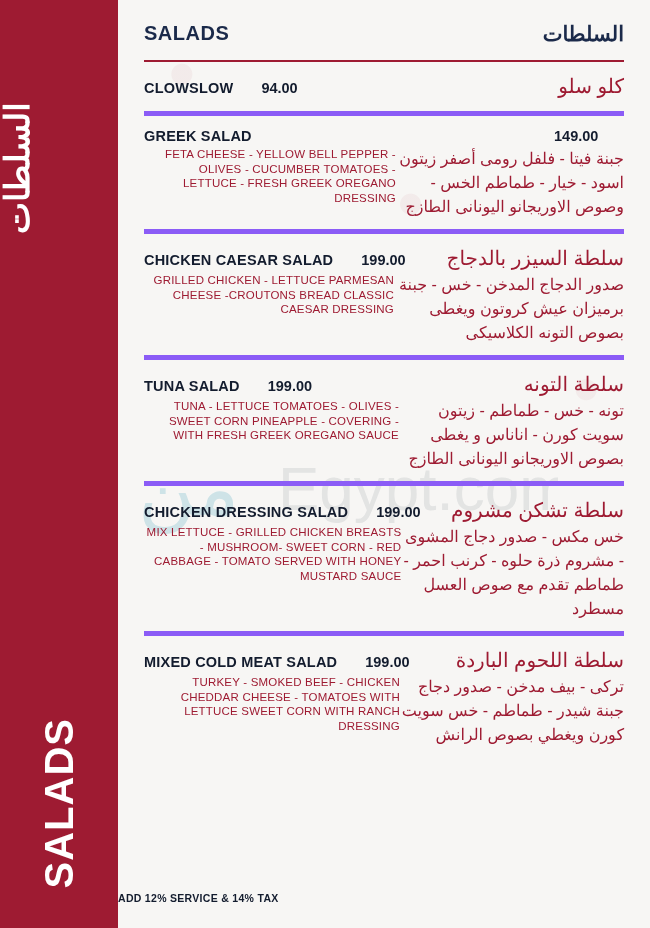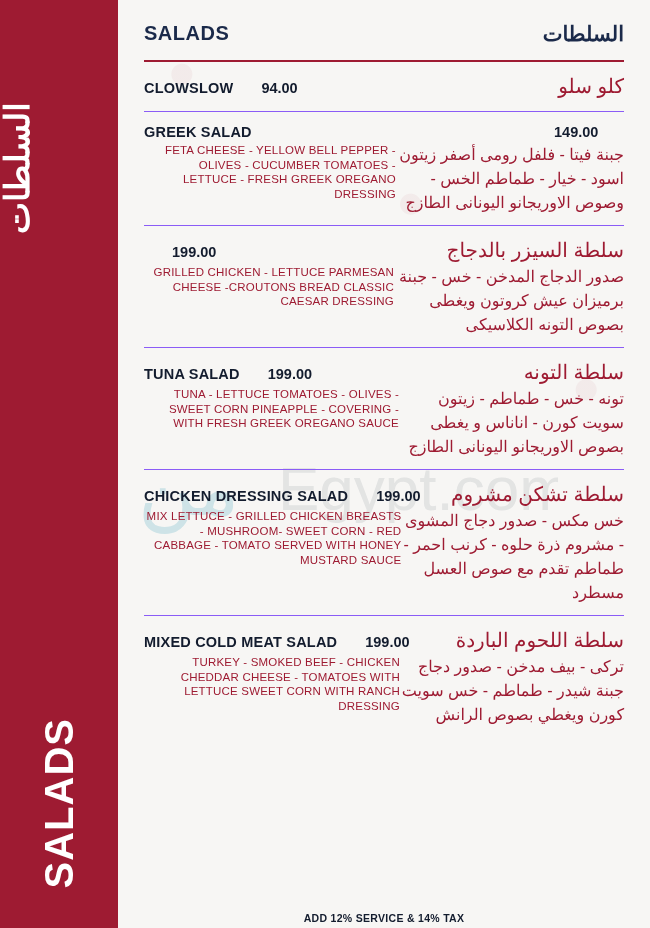--- a/index.html
+++ b/index.html
@@ -97,21 +97,21 @@
   .rule{
     height:2px;background:#9e1b32;
     margin:14px 26px 0 26px;
   }
   .menu{
     position:relative;
     padding:0 26px;
   }
   .item{
     padding:12px 0 10px 0;
-    border-bottom:1px solid #8b5cf6;
+    border-bottom:5px solid #8b5cf6;
     position:relative;
   }
   .item:last-child{border-bottom:none;}
   .row{
     display:flex;align-items:baseline;justify-content:space-between;
   }
   .en-name{
     font-size:14.5px;font-weight:bold;color:#131c2e;letter-spacing:.2px;
     flex:0 0 auto;max-width:220px;
   }
@@ -132,22 +132,21 @@
     text-transform:uppercase;letter-spacing:.2px;
     max-width:310px;
     text-align:right;
   }
   .ar-desc{
     font-size:16px;color:#9e1b32;line-height:1.5;
     direction:rtl;text-align:right;max-width:230px;
   }
   .footer{
     position:absolute;
-    left:0;right:0;bottom:4px;
-    text-align:center;
+    left:0;right:0;bottom:24px;
     font-size:10.5px;font-weight:bold;color:#131c2e;letter-spacing:.3px;
   }
 </style>
 </head>
 <body>
 
 <div class="page">
 
   <div class="sidebar">
     <div class="ar-wrap">
@@ -192,20 +191,21 @@
           <div class="price">149.00</div>
         </div>
         <div class="desc-row">
           <div class="en-desc">FETA CHEESE - YELLOW BELL PEPPER - OLIVES - CUCUMBER TOMATOES - LETTUCE - FRESH GREEK OREGANO DRESSING</div>
           <div class="ar-desc">جبنة فيتا - فلفل رومى أصفر زيتون اسود - خيار - طماطم الخس - وصوص الاوريجانو اليونانى الطازج</div>
         </div>
       </div>
 
       <div class="item">
         <div class="row">
+          <div class="en-name">CHICKEN CAESAR SALAD</div>
           <div class="price">199.00</div>
           <div class="ar-name">سلطة السيزر بالدجاج</div>
         </div>
         <div class="desc-row">
           <div class="en-desc">GRILLED CHICKEN - LETTUCE PARMESAN CHEESE -CROUTONS BREAD CLASSIC CAESAR DRESSING</div>
           <div class="ar-desc">صدور الدجاج المدخن - خس - جبنة برميزان عيش كروتون ويغطى بصوص التونه الكلاسيكى</div>
         </div>
       </div>
 
       <div class="item">

